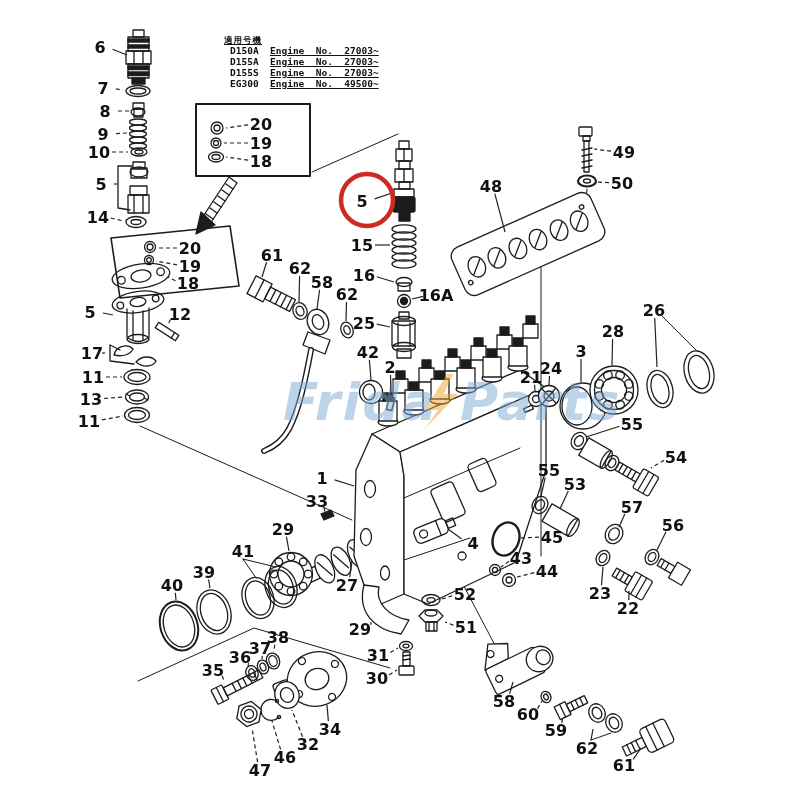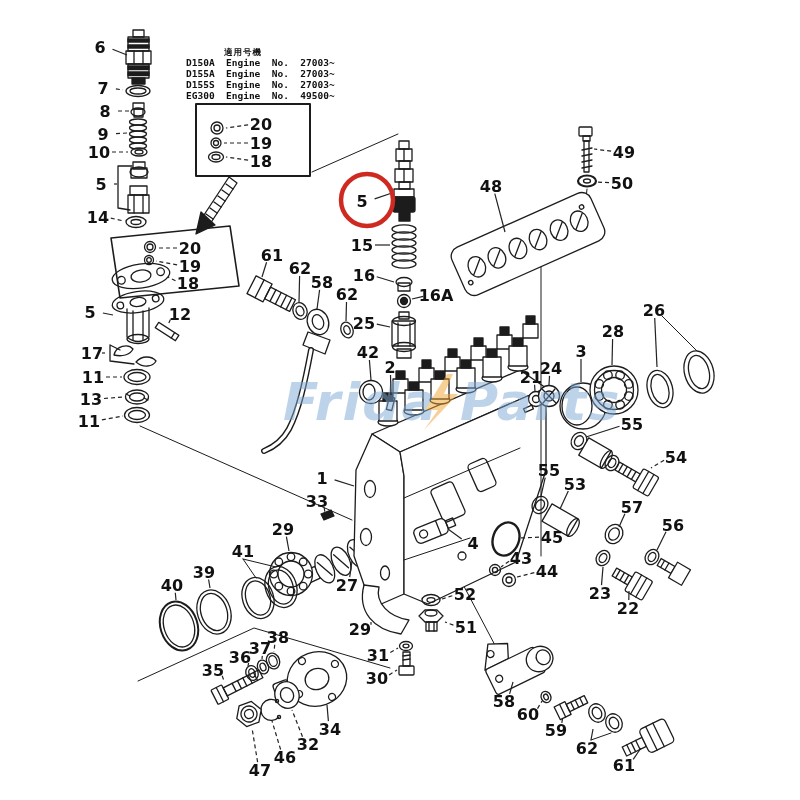--- a/index.html
+++ b/index.html
@@ -1,24 +1,24 @@
 <!DOCTYPE html>
 <html><head>
 <meta charset="utf-8">
 <title>Parts Diagram</title>
 <style>
   html,body{margin:0;padding:0;background:#fff;}
   .canvas{position:relative;width:800px;height:800px;background:#ffffff;overflow:hidden;
           font-family:"DejaVu Sans",sans-serif;}
   .canvas svg{position:absolute;left:0;top:0;}
-  .engine-table{position:absolute;left:186px;top:48px;color:#111;
+  .engine-table{position:absolute;left:186px;top:36px;color:#111;
                 font-family:"DejaVu Sans Mono",monospace;font-size:9.5px;font-weight:700;
-                line-height:11px;}
+                line-height:11px;text-decoration:underline;}
   .engine-header{margin-left:38px;font-size:8.5px;letter-spacing:1px;line-height:9px;}
-  .engine-row{white-space:pre;}
+  .engine-row{white-space:pre;margin-left:44px;}
   .engine-row .em{display:inline-block;width:40px;}
   #labels-layer text{text-anchor:middle;font-weight:700;font-size:16px;fill:#111;
                      font-family:"DejaVu Sans",sans-serif;}
   #labels-layer line{stroke:#222;stroke-width:1.2;}
   .wm{font-size:52px;font-style:italic;font-weight:700;letter-spacing:2px;
       font-family:"DejaVu Sans",sans-serif;}
 </style>
 </head>
 <body>
 

